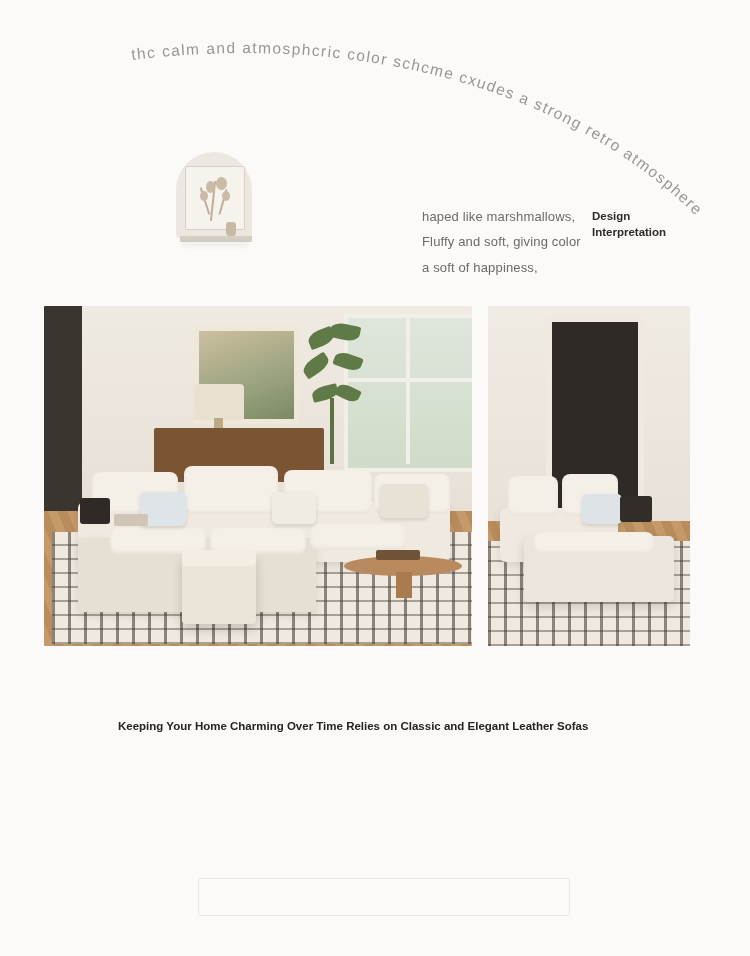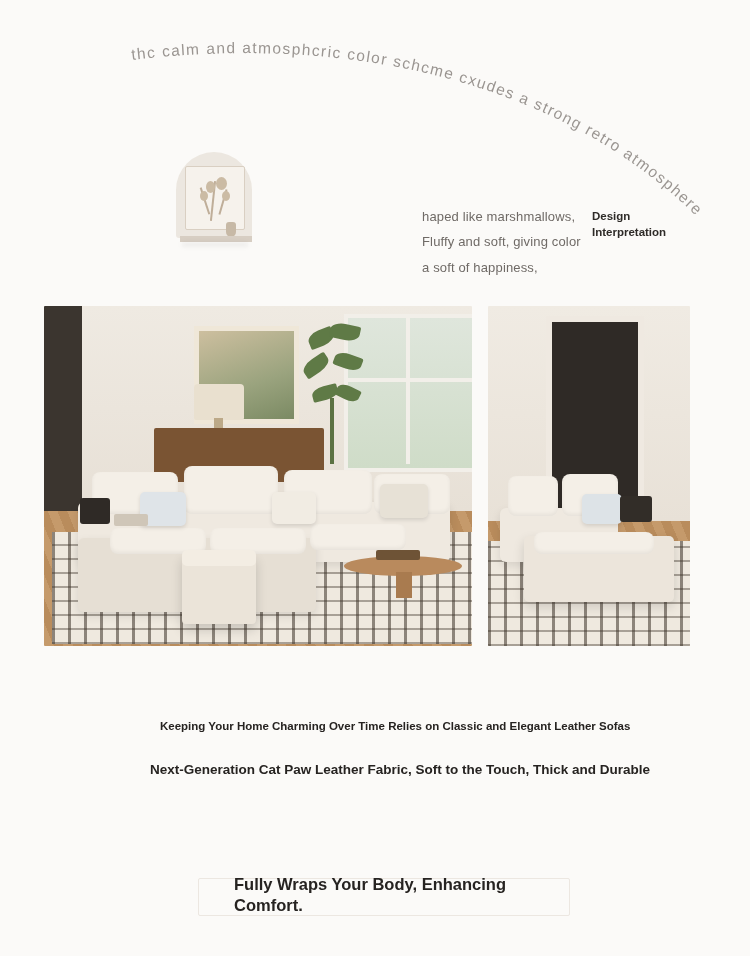--- a/index.html
+++ b/index.html
@@ -259,21 +259,20 @@
     position: absolute;
     left: 0;
     top: 700px;
     width: 750px;
     height: 230px;
   }
   .cap {
     position: absolute;
     color: #262321;
     white-space: nowrap;
-    margin-left: 42px;
   }
   .cap1 { left: 118px; top: 20px; font-size: 11.5px; font-weight: bold; }
   .cap2 { left: 108px; top: 62px; font-size: 13.5px; font-weight: bold; }
   .cap3 { left: 128px; top: 106px; font-size: 10px; font-weight: bold; }
   .cap4 { left: 96px; top: 148px; font-size: 9.5px; font-weight: bold; }
   .cap5 {
     left: 192px; top: 174px; font-size: 16.5px; font-weight: bold;
     white-space: normal; width: 330px; line-height: 1.28;
   }
   .ghost-box {
@@ -392,15 +391,13 @@
     <div class="pillow" style="left:94px; top:188px; width:40px; height:30px; background:#dde3e7;"></div>
     <div style="position:absolute;left:132px;top:190px;width:32px;height:26px;background:#322d28;border-radius:3px;"></div>
     <div class="s-chaise"></div>
     <div class="cushion" style="left:46px; top:226px; width:120px; height:22px;"></div>
   </div>
 </div>
 
 <div class="captions">
   <div class="ghost-box"></div>
   <div class="cap cap1">Keeping Your Home Charming Over Time Relies on Classic and Elegant Leather Sofas</div>
-  <div class="cap cap2">Next-Generation Cat Paw Leather Fabric, Soft to the Touch, Thick and Durable</div>
-  <div class="cap cap5">Fully Wraps Your Body, Enhancing Comfort.</div>
 </div>
 
 </body></html>

